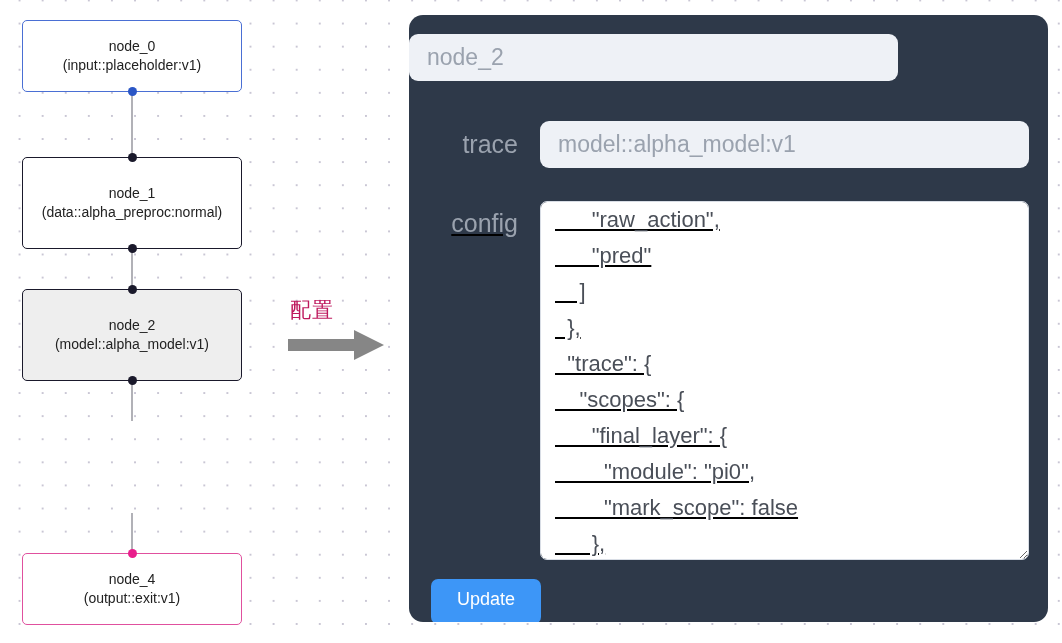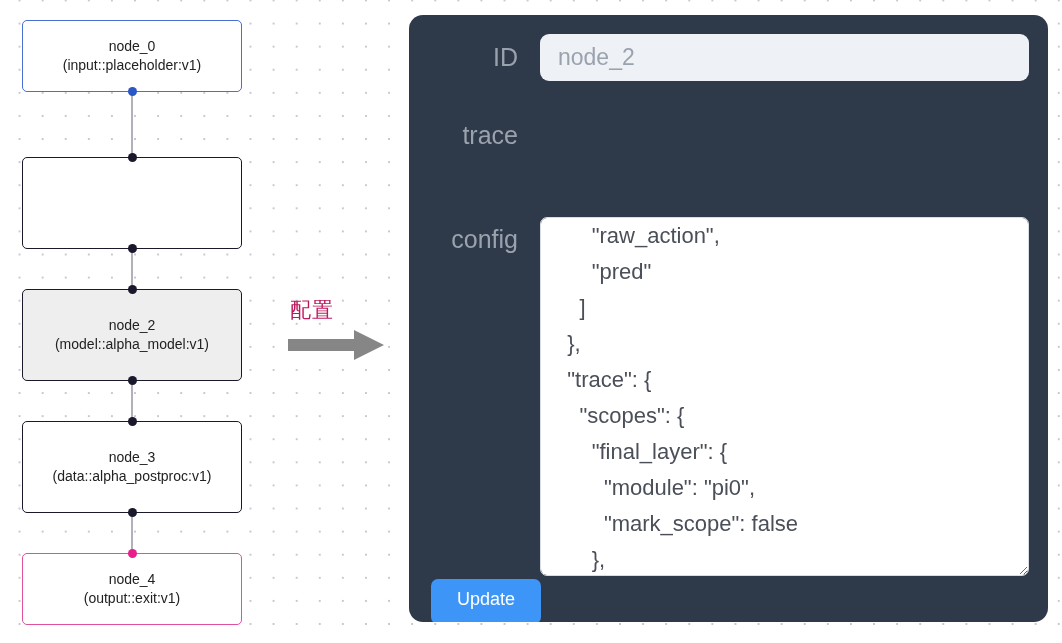--- a/index.html
+++ b/index.html
@@ -92,21 +92,21 @@
     background: #eef1f6;
     border: none; border-radius: 9px;
     color: #9aa2ae; font-size: 23px;
     font-family: "Liberation Sans", sans-serif;
     padding: 0 18px;
     outline: none;
   }
   #row-id   { top: 19px; }
   #row-type { top: 106px; }
 
-  #row-config { top: 202px; align-items: flex-start; }
+  #row-config { top: 186px; align-items: flex-start; text-decoration: underline; }
   #row-config .field-label { padding-top: 8px; }
   #config-textarea {
     width: 489px; height: 359px;
     background: #ffffff;
     border: 1px solid #d8dde5;
     border-radius: 7px;
     color: #4a4f58;
     font-size: 22px;
     line-height: 36px;
     font-family: "Liberation Sans", sans-serif;
@@ -145,60 +145,56 @@
     <div class="edge" style="top:513px;height:40px;"></div>
 
     <div class="node input-node" style="left:22px;top:20px;height:72px;">
       <div class="nlabel">node_0
 (input::placeholder:v1)</div>
       <div class="handle bottom blue"></div>
     </div>
 
     <div class="node" style="left:22px;top:157px;height:92px;">
       <div class="handle top"></div>
+      <div class="nlabel">node_1
+(data::alpha_preproc:normal)</div>
       <div class="handle bottom"></div>
     </div>
 
     <div class="node selected" style="left:22px;top:289px;height:92px;">
       <div class="handle top"></div>
       <div class="nlabel">node_2
 (model::alpha_model:v1)</div>
       <div class="handle bottom"></div>
     </div>
 
-    <div class="node" style="left:22px;top:421px;height:92px;">
-      <div class="handle top"></div>
-      <div class="nlabel">node_3
-(data::alpha_postproc:v1)</div>
-      <div class="handle bottom"></div>
-    </div>
 
     <div class="node output-node" style="left:22px;top:553px;height:72px;">
       <div class="handle top pink"></div>
       <div class="nlabel">node_4
 (output::exit:v1)</div>
     </div>
   </div>
 
   <div id="arrow-group">
     <div id="arrow-caption">配置</div>
     <svg width="98" height="34" viewBox="0 0 98 34">
       <path d="M0 11 H66 V2 L96 17 L66 32 V23 H0 Z" fill="#868686"></path>
     </svg>
   </div>
 
   <div id="config-panel">
 
     <div class="field-row" id="row-id">
-      <div class="field-label">ID</div>
       <input class="field-input" id="id-input" type="text" value="node_2" style="">
     </div>
 
     <div class="field-row" id="row-type">
       <div class="field-label">trace</div>
+      <input class="field-input" id="type-input" type="text" value="model::alpha_model:v1" style="">
     </div>
 
     <div class="field-row" id="row-config">
       <div class="field-label">config</div>
       <textarea id="config-textarea" spellcheck="false" style="">      "raw_action",
       "pred"
     ]
   },
   "trace": {
     "scopes": {

